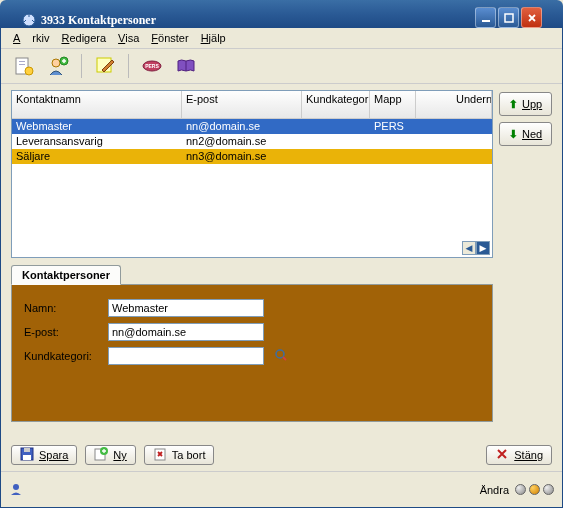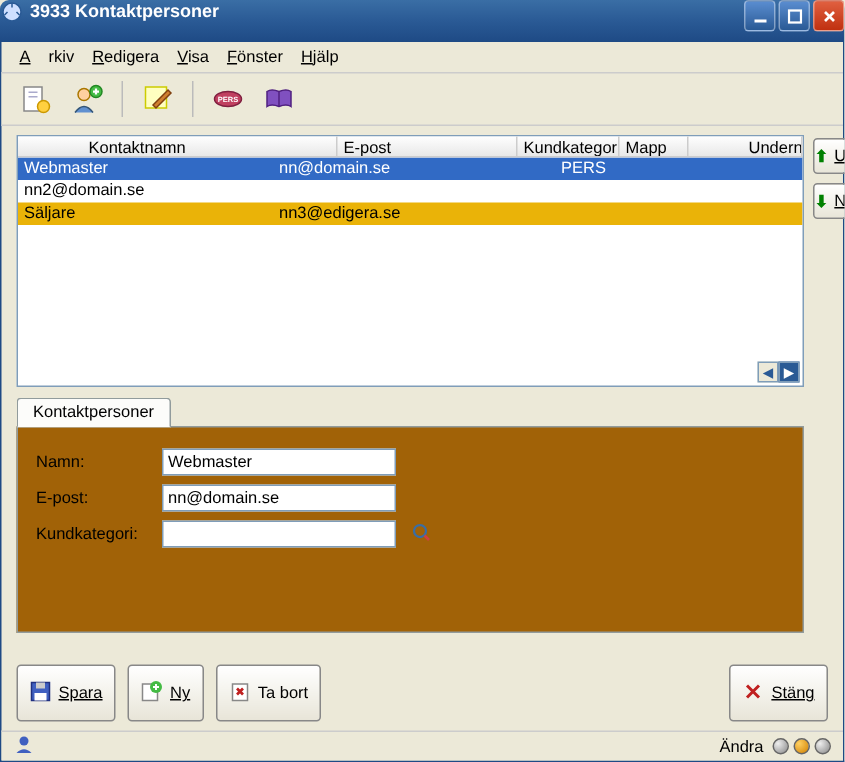--- a/index.html
+++ b/index.html
@@ -1,19 +1,19 @@
 <!DOCTYPE html>
 <html><head>
 <meta charset="utf-8">
 <style>
 * { box-sizing: border-box; margin: 0; padding: 0; }
 body { font-family: Tahoma, sans-serif; font-size: 11px; background: #ece9d8; width: 563px; height: 508px; overflow: hidden; }
 
 
-.titlebar { height: 28px; background: linear-gradient(to bottom, #3a6ea5 0%, #2a5a95 50%, #1e4a85 100%); display: flex; align-items: flex-start; padding: 0 0; border-top-left-radius: 6px; border-top-right-radius: 6px; }
+.titlebar { height: 28px; background: linear-gradient(to bottom, #3a6ea5 0%, #2a5a95 50%, #1e4a85 100%); display: flex; align-items: flex-end; padding: 0 21px; border-top-left-radius: 6px; border-top-right-radius: 6px; font-family: Liberation Serif, serif; }
 .titlebar .app-icon { width: 16px; height: 16px; margin-right: 4px; display: flex; align-items: center; justify-content: center; }
 .titlebar .title { color: white; font-weight: bold; font-size: 12px; flex: 1; }
 .titlebar .win-btn { width: 21px; height: 21px; margin-left: 2px; border-radius: 3px; display: flex; align-items: center; justify-content: center; font-weight: bold; color: white; cursor: pointer; border: 1px solid rgba(255,255,255,0.4); }
 .win-min { background: linear-gradient(to bottom,#5a8dd0,#2a5a95); }
 .win-max { background: linear-gradient(to bottom,#5a8dd0,#2a5a95); }
 .win-close { background: linear-gradient(to bottom,#e06040,#c03010); }
 
 
 .window-body { border: 1px solid #1e4a85; border-top: none; height: 480px; background: #ece9d8; display: flex; flex-direction: column; }
 
@@ -27,55 +27,55 @@
 .tool-btn { width: 30px; height: 30px; display: flex; align-items: center; justify-content: center; cursor: pointer; border-radius: 3px; }
 .tool-sep { width: 1px; height: 24px; background: #bbb; margin: 0 4px; }
 
 
 .main { flex: 1; display: flex; padding: 6px 10px 4px 10px; gap: 6px; }
 .left-col { flex: 1; display: flex; flex-direction: column; }
 .right-col { width: 70px; display: flex; flex-direction: column; gap: 6px; padding-top: 2px; }
 
 
 .listview { border: 1px solid #7f9db9; background: white; height: 168px; display: flex; flex-direction: column; position: relative; }
-.lv-header { display: flex; background: linear-gradient(to bottom,#fefefe,#e8e8e8); border-bottom: 1px solid #ccc; height: 14px; padding-left: 43px; }
+.lv-header { display: flex; background: linear-gradient(to bottom,#fefefe,#e8e8e8); border-bottom: 1px solid #ccc; height: 28px; }
 .lv-header div { border-right: 1px solid #ccc; padding: 2px 4px; overflow: hidden; white-space: nowrap; }
 .lv-body { flex: 1; overflow: hidden; }
 .lv-row { display: flex; height: 15px; }
 .lv-row div { padding: 1px 4px; overflow: hidden; white-space: nowrap; }
 .lv-row.sel { background: #316ac5; color: white; }
 .lv-row.alt { background: #eab308; }
 .lv-corner { position: absolute; right: 0; bottom: 0; width: 30px; height: 16px; display:flex; }
 .lv-corner div { width:14px; height:14px; border:1px solid #7f9db9; background:#ece9d8; display:flex; align-items:center; justify-content:center; font-size:9px; color:#2a5a95; }
 
 
 .side-btn { height: 24px; border: 1px solid #888; border-radius: 3px; background: linear-gradient(to bottom,#fff,#e8e5d8); display: flex; align-items: center; justify-content: center; gap: 4px; cursor: pointer; font-size: 11px; }
 .side-btn .arrow { font-weight: bold; color: green; }
 
 
 .tabs-outer { margin-top: 6px; }
-.tabstrip { display: flex; position: relative; top: 1px; z-index: 2; }
+.tabstrip { display: flex; position: relative; top: 1px; z-index: 2; font-weight: bold; }
 .tab { padding: 3px 10px; border: 1px solid #919b9c; background: #ece9d8; border-bottom: none; border-top-left-radius: 3px; border-top-right-radius: 3px; margin-right: 2px; cursor: pointer; }
 .tab.active { background: #fcfcfa; border-bottom: 1px solid #fcfcfa; }
 .tab-pane { border: 1px solid #919b9c; background: #a16207; height: 138px; padding: 14px 12px; }
 
 
 .form-row { display: flex; align-items: center; margin-bottom: 6px; gap: 6px; }
 .form-row label { width: 78px; }
 .form-row input { width: 156px; height: 18px; border: 1px solid #7f9db9; padding: 1px 3px; font-family: inherit; font-size: 11px; }
 .mag-icon { color: #3a6ea5; font-size: 13px; margin-left: 4px; cursor:pointer; }
 
 
 .bottom { display: flex; align-items: center; padding: 6px 10px; gap: 8px; }
 .bottom .spacer { flex: 1; }
-.btn { height: 38px; padding: 0 8px; border: 1px solid #888; border-radius: 3px; background: linear-gradient(to bottom,#fff,#e8e5d8); display: flex; align-items: center; gap: 5px; cursor: pointer; font-size: 11px; }
+.btn { height: 20px; padding: 0 8px; border: 1px solid #888; border-radius: 3px; background: linear-gradient(to bottom,#fff,#e8e5d8); display: flex; align-items: center; gap: 5px; cursor: pointer; font-size: 11px; }
 .btn .bicon { font-size: 13px; }
 
 
-.statusbar { height: 20px; border-top: 1px solid #ccc; background: #ece9d8; display: flex; align-items: center; padding: 0 8px; }
+.statusbar { height: 36px; border-top: 1px solid #ccc; background: #ece9d8; display: flex; align-items: center; padding: 0 8px; }
 .statusbar .fill { flex: 1; }
 .lights { display: flex; gap: 3px; margin-left: 6px; }
 .light { width: 11px; height: 11px; border-radius: 50%; border: 1px solid #666; }
 .light.gray { background: radial-gradient(circle at 30% 30%, #eee, #888); }
 .light.orange { background: radial-gradient(circle at 30% 30%, #ffd060, #d08000); }
 
 .col-name { width: 170px; }
 .col-email { width: 120px; }
 .col-cat { width: 68px; }
 .col-folder { width: 46px; }
@@ -171,28 +171,29 @@
         </div>
         <div class="lv-body">
           <div class="lv-row sel">
             <div class="col-name">Webmaster</div>
             <div class="col-email">nn@domain.se</div>
             <div class="col-cat"></div>
             <div class="col-folder">PERS</div>
             <div class="col-under"></div>
           </div>
           <div class="lv-row">
+            <div class="col-name">Leveransansvarig</div>
             <div class="col-email">nn2@domain.se</div>
             <div class="col-cat"></div>
             <div class="col-folder"></div>
             <div class="col-under"></div>
           </div>
           <div class="lv-row alt">
             <div class="col-name">Säljare</div>
-            <div class="col-email">nn3@edigera.se</div>
+            <div class="col-email">nn3@domain.se</div>
             <div class="col-cat"></div>
             <div class="col-folder"></div>
             <div class="col-under"></div>
           </div>
         </div>
         <div class="lv-corner">
           <div>◀</div>
           <div style="background:#2a5a95;color:white">▶</div>
         </div>
       </div>

